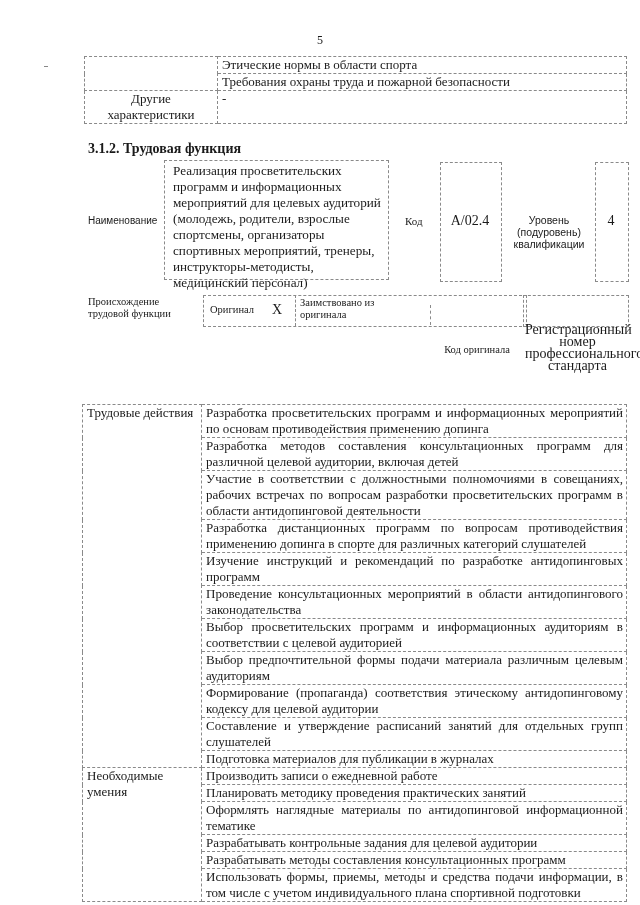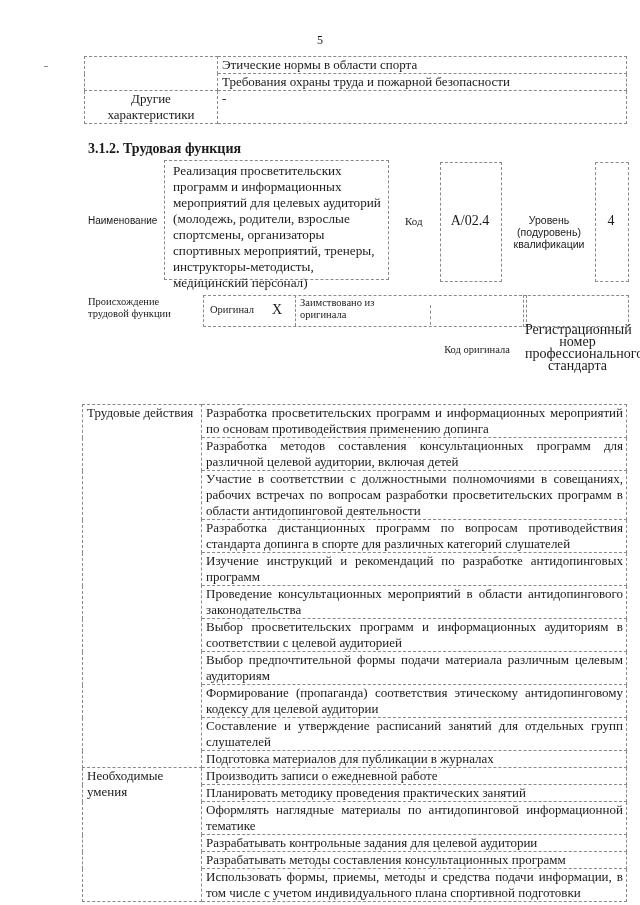--- a/index.html
+++ b/index.html
@@ -85,21 +85,21 @@
     <td class="lab" rowspan="11">Трудовые действия</td>
     <td class="item">Разработка просветительских программ и информационных мероприятий по основам противодействия применению допинга</td>
   </tr>
   <tr>
         <td class="item">Разработка методов составления консультационных программ для различной целевой аудитории, включая детей</td>
       </tr>
   <tr>
         <td class="item">Участие в соответствии с должностными полномочиями в совещаниях, рабочих встречах по вопросам разработки просветительских программ в области антидопинговой деятельности</td>
       </tr>
   <tr>
-        <td class="item">Разработка дистанционных программ по вопросам противодействия стандарта допинга в спорте для различных категорий слушателей</td>
+        <td class="item">Разработка дистанционных программ по вопросам противодействия применению допинга в спорте для различных категорий слушателей</td>
       </tr>
   <tr>
         <td class="item">Изучение инструкций и рекомендаций по разработке антидопинговых программ</td>
       </tr>
   <tr>
         <td class="item">Проведение консультационных мероприятий в области антидопингового законодательства</td>
       </tr>
   <tr>
         <td class="item">Выбор просветительских программ и информационных аудиториям в соответствии с целевой аудиторией</td>
       </tr>

